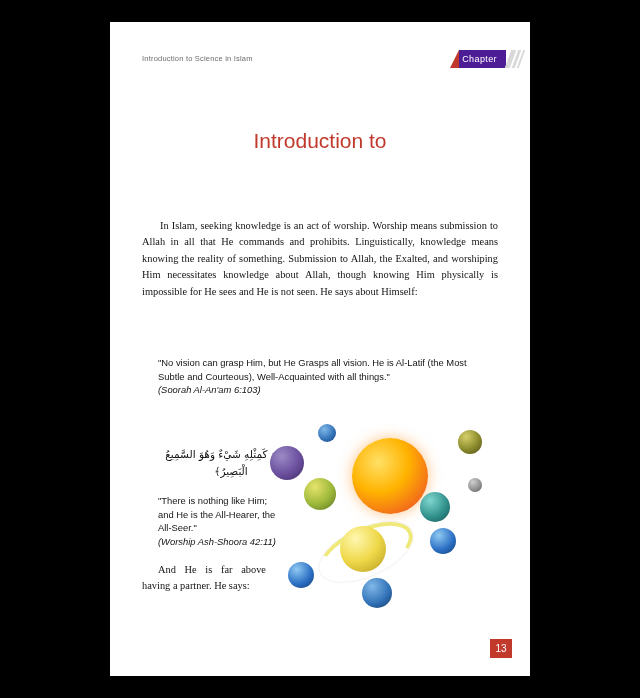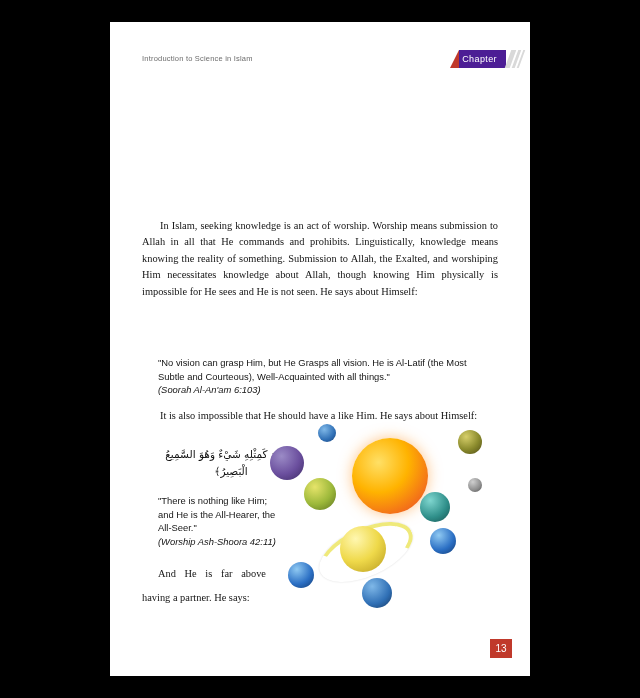--- a/index.html
+++ b/index.html
@@ -168,21 +168,21 @@
     top: 472px;
     width: 120px;
   }
 
   .para-3 {
     position: absolute;
     left: 32px;
     top: 540px;
     width: 124px;
     font-size: 10.4px;
-    line-height: 24px;
+    line-height: 16px;
     color: #141414;
     text-align: justify;
     text-indent: 16px;
     font-family: "Liberation Serif", serif;
   }
 
   
   .art {
     position: absolute;
     left: 160px;
@@ -227,33 +227,33 @@
       <div class="chapter-tab">
         <span class="slash"></span>
         <span class="label-box">Chapter</span>
         <span class="stripe"></span>
         <span class="stripe s2"></span>
         <span class="stripe s3"></span>
       </div>
     </div>
 
     <div class="title">
+      <span>Introduction to</span>
     </div>
 
     <div class="col">
       <p>In Islam, seeking knowledge is an act of worship. Worship means submission to Allah in all that He commands and prohibits. Linguistically, knowledge means knowing the reality of something. Submission to Allah, the Exalted, and worshiping Him necessitates knowledge about Allah, though knowing Him physically is impossible for He sees and He is not seen. He says about Himself:</p>
     </div>
 
 
     <div class="quote quote-1">
       <div>"No vision can grasp Him, but He Grasps all vision. He is Al-Latif (the Most Subtle and Courteous), Well-Acquainted with all things."</div>
       <div class="it">(Soorah Al-An'am 6:103)</div>
     </div>
 
-    <div class="para-2">It is also impossible that He should have a like Him. He says about Himself:</div>
 
     <div class="ayah-2">﴿لَيْسَ كَمِثْلِهِ شَيْءٌ وَهُوَ السَّمِيعُ الْبَصِيرُ﴾</div>
 
     <div class="quote quote-2">
       <div>"There is nothing like Him; and He is the All-Hearer, the All-Seer."</div>
       <div class="it">(Worship Ash-Shoora 42:11)</div>
     </div>
 
     <div class="para-3">And He is far above having a partner. He says:</div>
 

